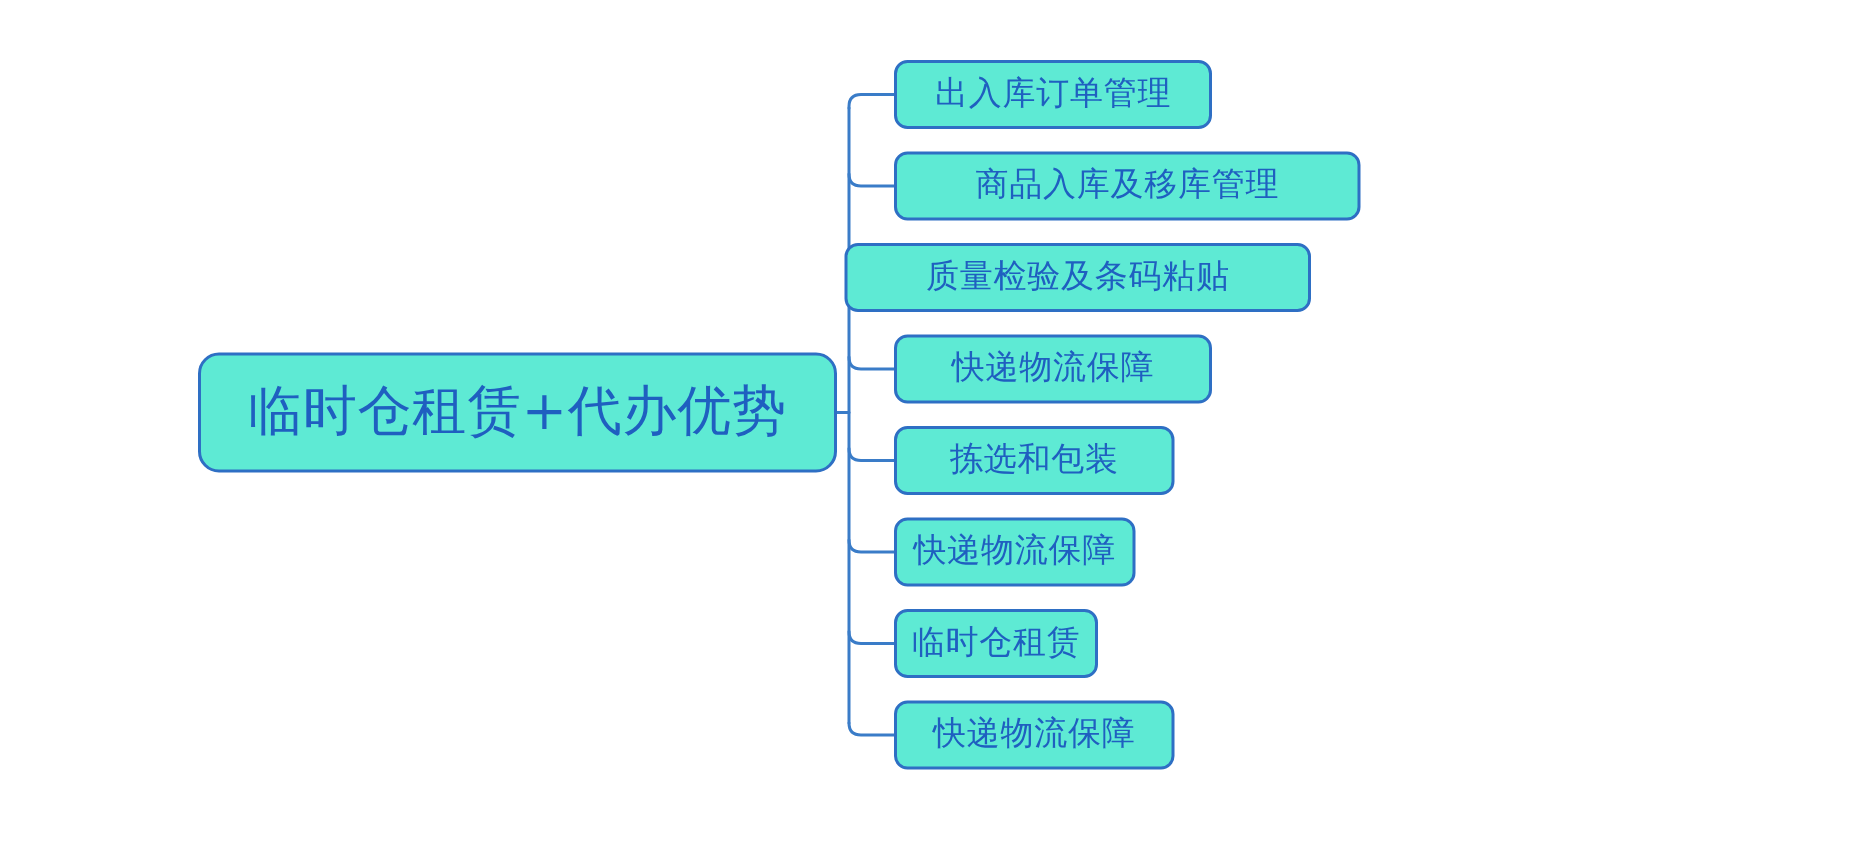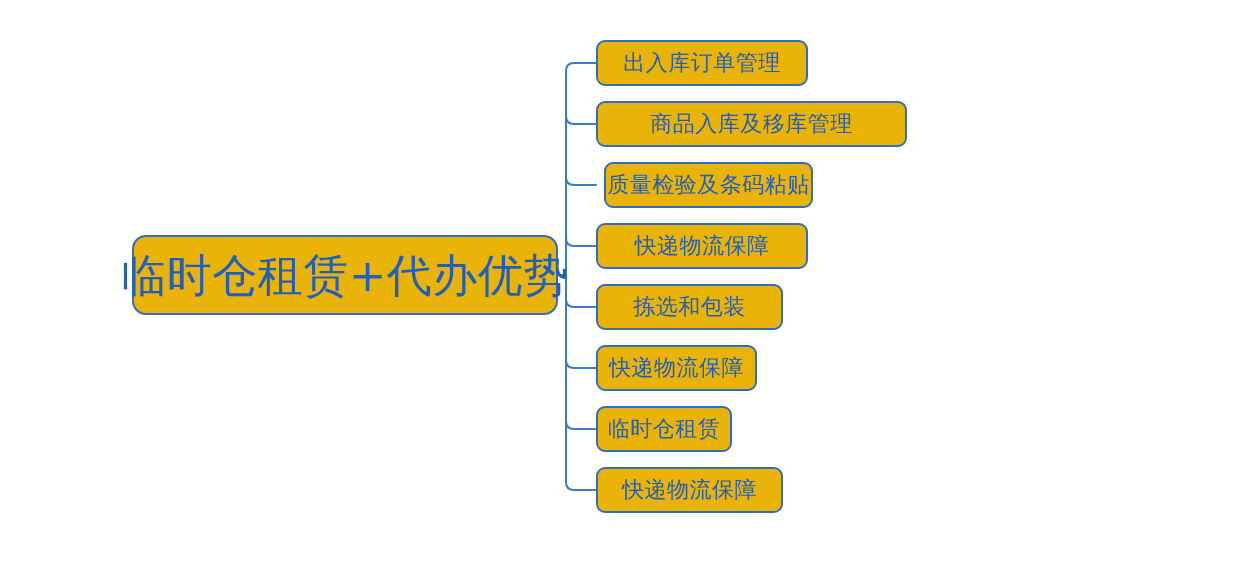--- a/index.html
+++ b/index.html
@@ -23,58 +23,58 @@
     position: absolute;
     left: 0;
     top: 0;
     width: 1234px;
     height: 576px;
     pointer-events: none;
   }
   .node {
     position: absolute;
     box-sizing: border-box;
-    background: #eab308;
+    background: #5eead4;
     border: 2px solid #2E6FC4;
     display: flex;
     align-items: center;
     justify-content: center;
     white-space: nowrap;
     color: #1F5FC0;
   }
   .root-node {
     left: 132px;
     top: 235px;
     width: 426px;
     height: 80px;
     border-radius: 14px;
     border-width: 2px;
   }
   .root-label {
-    font-size: 45px;
+    font-size: 36px;
     line-height: 1;
     letter-spacing: 0.5px;
     color: #1F5FC0;
     font-family: "DejaVu Serif", "Liberation Serif", serif;
   }
   .child-node {
     height: 46px;
     border-radius: 9px;
     padding: 0 17px;
   }
   .child-label {
     font-size: 22px;
     line-height: 1;
     letter-spacing: 0.5px;
     color: #1F5FC0;
     font-family: "DejaVu Serif", "Liberation Serif", serif;
   }
   .c1 { left: 596px; top: 40px;  width: 212px; }
   .c2 { left: 596px; top: 101px; width: 311px; }
-  .c3 { left: 604px; top: 162px; width: 209px; text-align: right; }
+  .c3 { left: 563px; top: 162px; width: 311px; text-align: right; }
   .c4 { left: 596px; top: 223px; width: 212px; }
   .c5 { left: 596px; top: 284px; width: 187px; }
   .c6 { left: 596px; top: 345px; width: 161px; }
   .c7 { left: 596px; top: 406px; width: 136px; }
   .c8 { left: 596px; top: 467px; width: 187px; }
 </style>
 </head>
 <body>
 
 <div id="mindmap">

